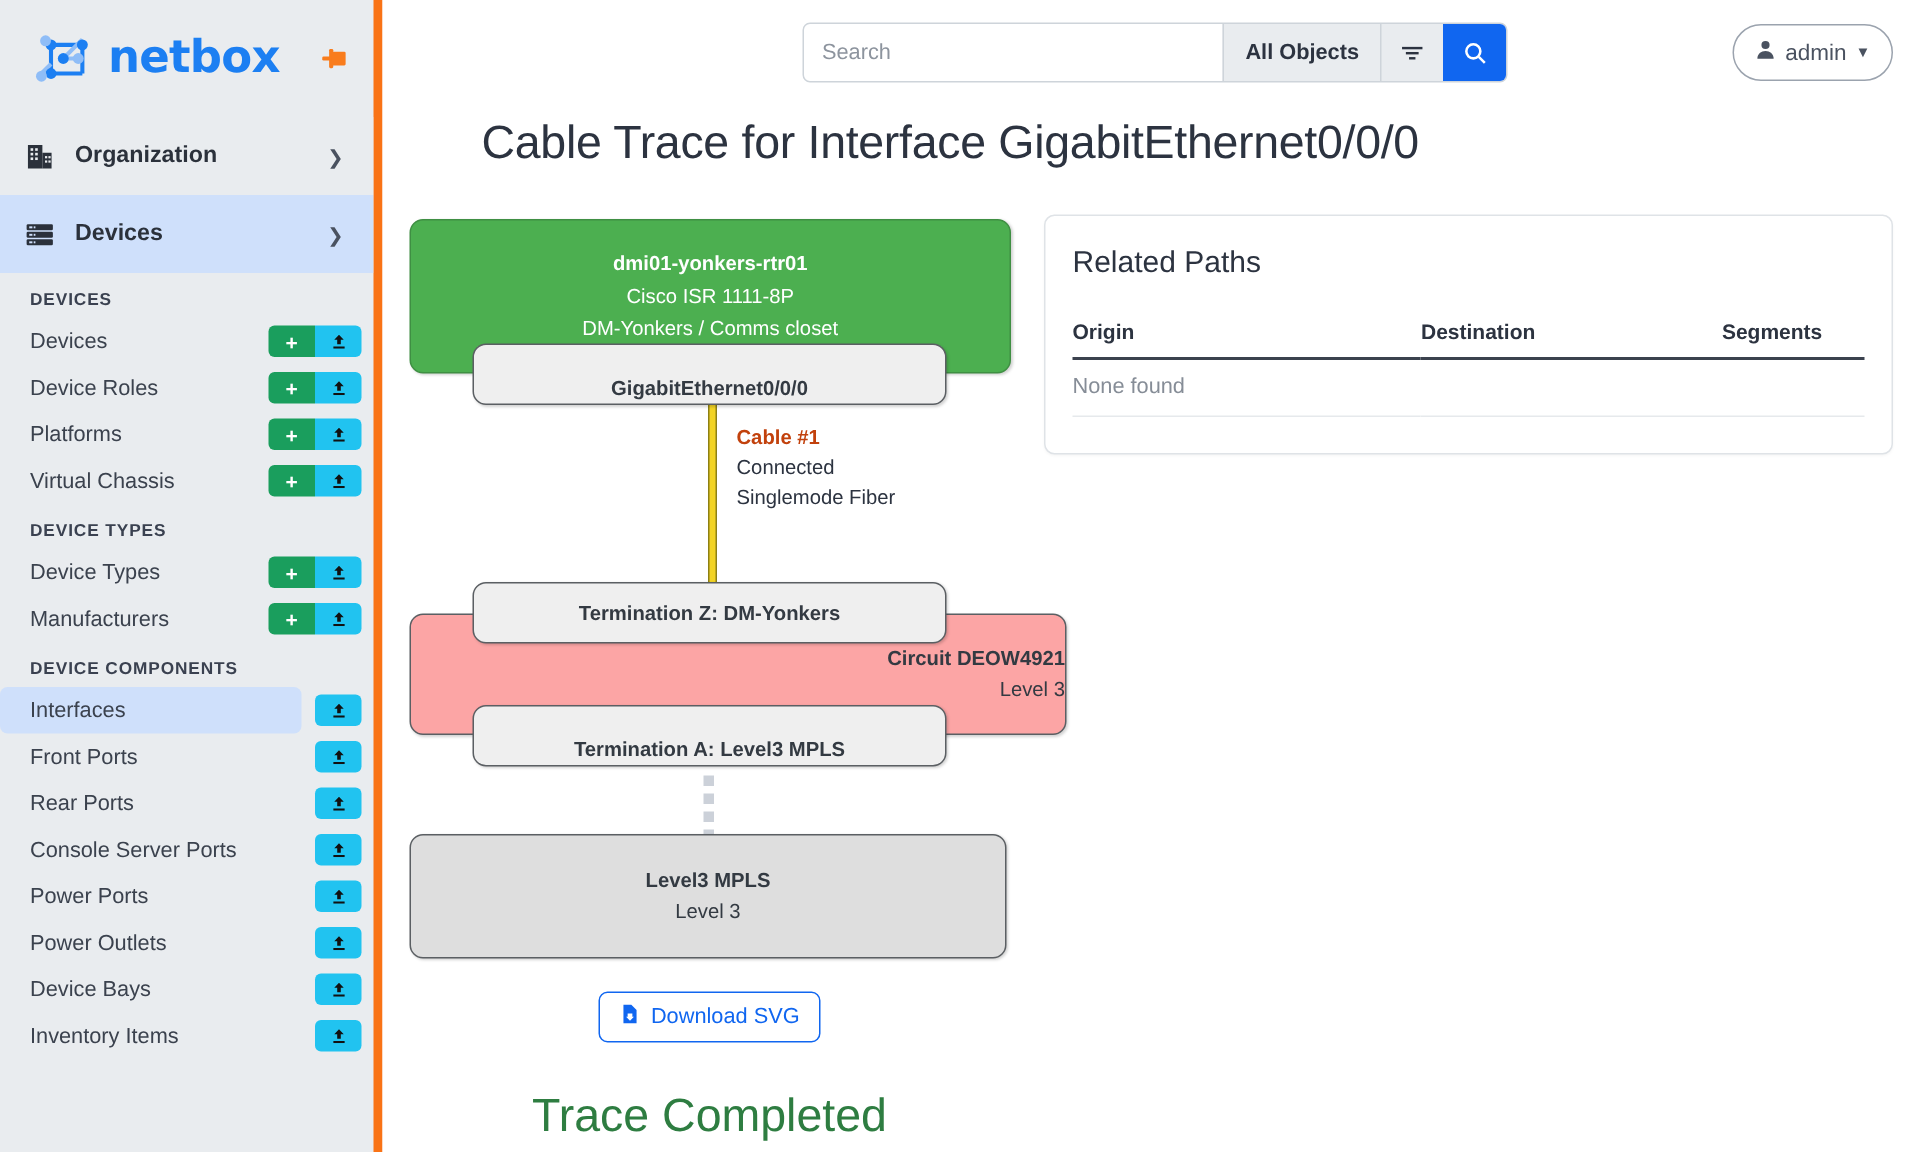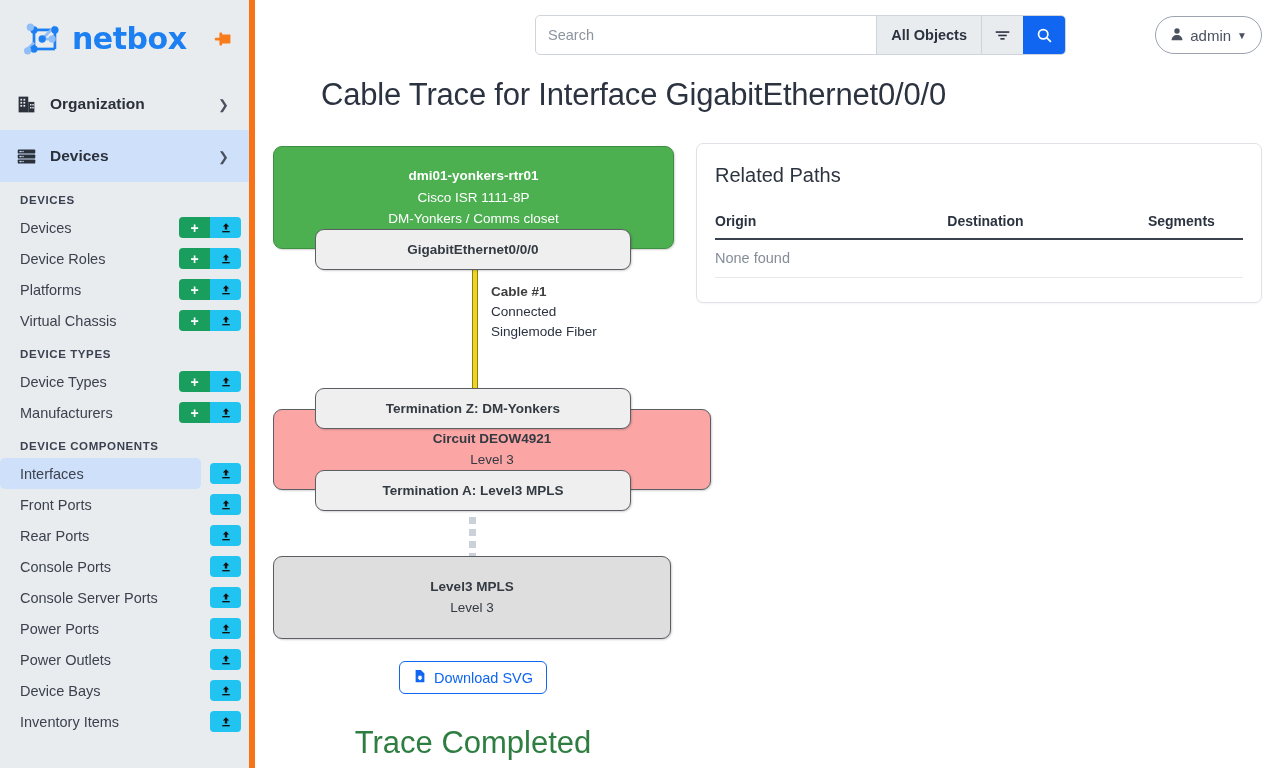--- a/index.html
+++ b/index.html
@@ -90,21 +90,21 @@
   }
 
   
   #topbar {
     height: 70px;
     display: flex; align-items: center;
     padding: 0 18px;
   }
   #search-wrap {
     display: flex; align-items: stretch;
-    height: 40px; width: 531px;
+    height: 40px; width: 470px;
     margin: 0 auto 0 262px;
     border: 1px solid #ced4da; border-radius: 5px;
     overflow: hidden; background: #fff;
   }
   #search-input {
     flex: 1; border: none; outline: none;
     padding: 0 12px; font-size: 14.5px;
     font-family: "Liberation Sans", sans-serif;
     color: #3b424e; background: transparent;
   }
@@ -176,36 +176,36 @@
     z-index: 1;
   }
   .node-provider {
     background: #dedede; color: #333a42;
     width: 398px; height: 83px;
     display: flex; flex-direction: column; align-items: center; justify-content: center;
     z-index: 1;
   }
 
   .stack { position: relative; }
-  .pull-up { margin-top: -20px; }
+  .pull-up { margin-top: -20px; align-items: flex-end; }
 
   
   .cable-seg {
     position: relative; height: 118px;
   }
   .cable-line {
     position: absolute; left: 199px; top: 0;
     width: 6px; height: 118px; background: #f2d324;
     border-left: 1px solid #8d8014; border-right: 1px solid #8d8014;
   }
   .cable-label {
     position: absolute; left: 218px; top: 12px;
     text-align: left; line-height: 20px;
   }
-  .cable-label .cl-t { font-size: 13.5px; font-weight: 700; color: #404040; }
+  .cable-label .cl-t { font-size: 13.5px; font-weight: 700; color: #c2410c; }
   .cable-label .cl-s { font-size: 13.5px; color: #2c3340; }
 
   
   .dot-seg { position: relative; height: 45px; }
   .dot-seg .dots {
     position: absolute; left: 196px; top: 6px;
     display: flex; flex-direction: column; gap: 5px;
   }
   .dot-seg .dots i { display: block; width: 7px; height: 7px; background: #ccd1d9; }
 
@@ -451,33 +451,20 @@
         <button class="nav-btn imp solo">
           <svg viewBox="0 0 16 16" width="12" height="12" fill="#111">
             <path d="M8 1.5 3.8 6h2.6v4h3.2V6h2.6z"></path>
             <rect x="3" y="12" width="10" height="1.8"></rect>
           </svg>
         </button>
       </div>
   </div>
   <div class="nav-row">
     <div class="nav-item">
-        <span class="ni-label">Console Ports</span>
-      </div>
-    <div class="nav-btns">
-        <button class="nav-btn imp solo">
-          <svg viewBox="0 0 16 16" width="12" height="12" fill="#111">
-            <path d="M8 1.5 3.8 6h2.6v4h3.2V6h2.6z"></path>
-            <rect x="3" y="12" width="10" height="1.8"></rect>
-          </svg>
-        </button>
-      </div>
-  </div>
-  <div class="nav-row">
-    <div class="nav-item">
         <span class="ni-label">Console Server Ports</span>
       </div>
     <div class="nav-btns">
         <button class="nav-btn imp solo">
           <svg viewBox="0 0 16 16" width="12" height="12" fill="#111">
             <path d="M8 1.5 3.8 6h2.6v4h3.2V6h2.6z"></path>
             <rect x="3" y="12" width="10" height="1.8"></rect>
           </svg>
         </button>
       </div>

